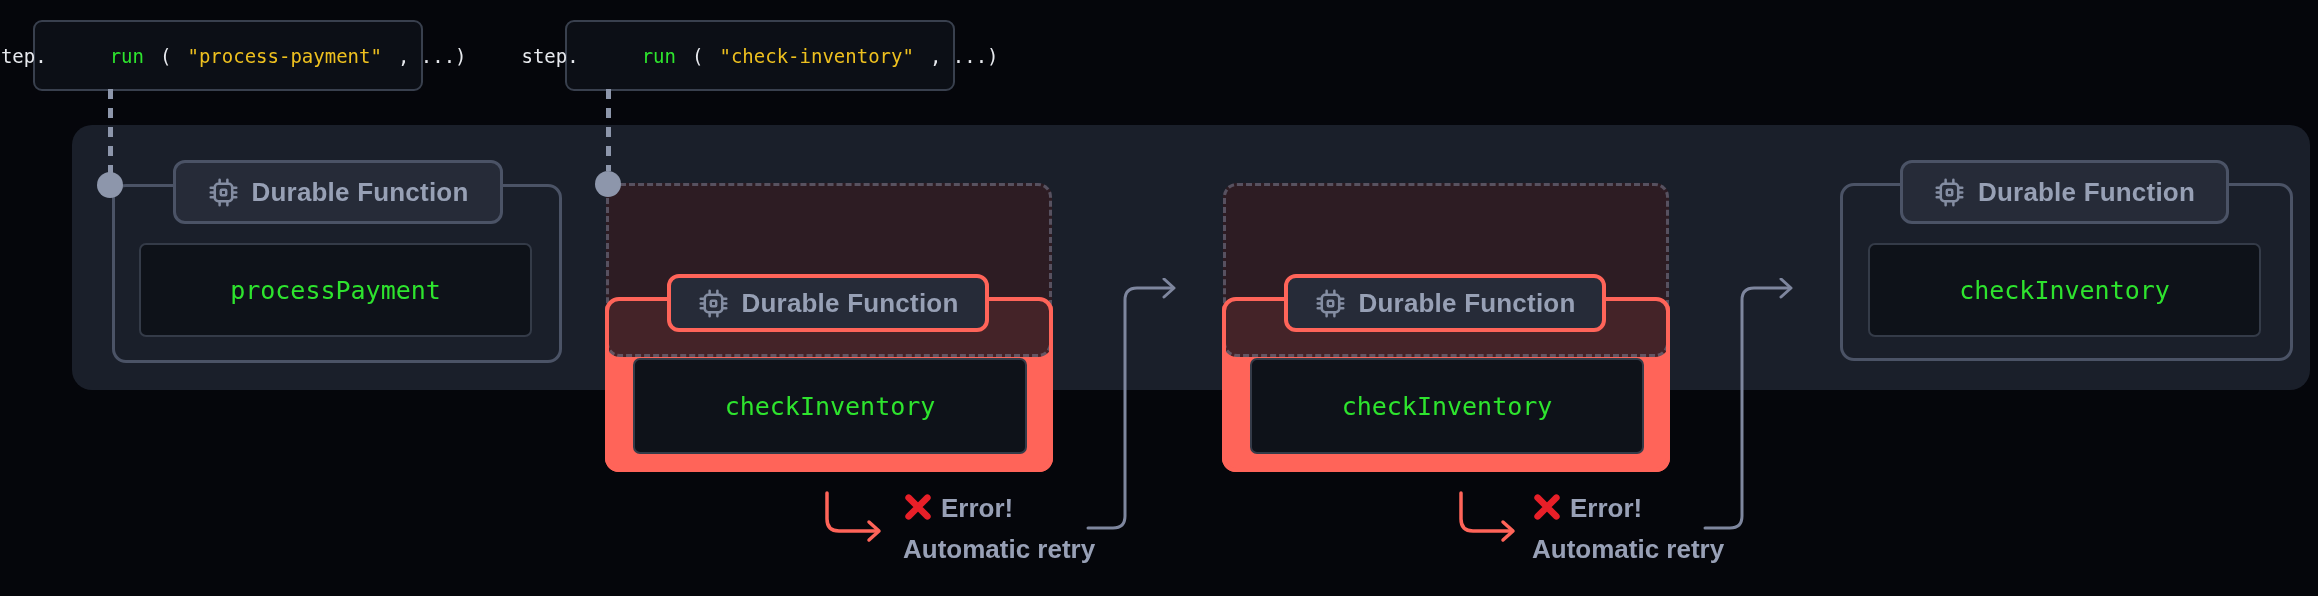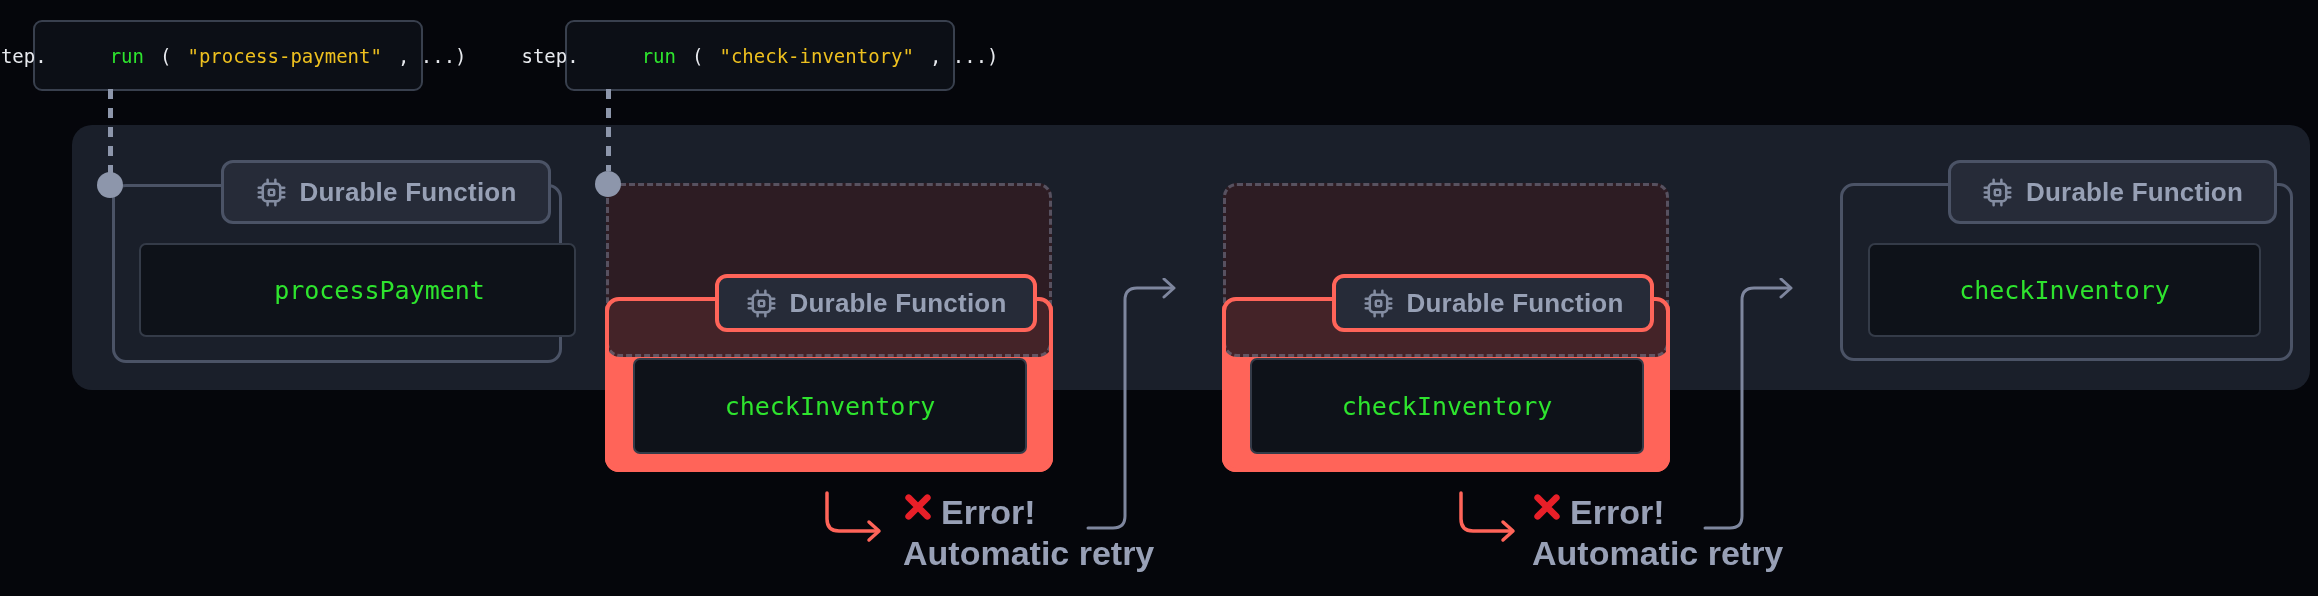--- a/index.html
+++ b/index.html
@@ -19,45 +19,45 @@
            font:19px "DejaVu Sans Mono",monospace;color:var(--code-plain);gap:16px;}
   .tok-fn{color:var(--code-green);margin-left:47px;}
   .tok-str{color:var(--code-gold);}
   
   .vdash{width:5px;background:repeating-linear-gradient(to bottom,var(--connector-gray) 0 10px,transparent 10px 19px);}
   .dot{width:26px;height:26px;border-radius:50%;background:var(--connector-gray);}
   
   .panel{background:var(--panel-bg);border-radius:20px;}
   .node-outline{border:3px solid var(--gray-border);border-radius:14px;}
   .badge{display:flex;align-items:center;justify-content:center;gap:13px;background:var(--badge-bg);
-         border-radius:12px;font-weight:600;font-size:26px;color:var(--badge-text);letter-spacing:.2px;margin-left:48px;}
+         border-radius:12px;font-weight:600;font-size:26px;color:var(--badge-text);letter-spacing:.2px;}
   .badge-gray{border:3px solid var(--gray-border);}
   .badge-red{border:4px solid var(--accent-red);}
   .chip{width:31px;height:31px;color:var(--icon-gray);flex:0 0 auto;}
   .codebox{display:flex;align-items:center;justify-content:center;background:var(--node-bg);
            border:2px solid var(--node-border);border-radius:7px;
            font:25px "DejaVu Sans Mono",monospace;color:var(--code-green);}
   .redfill{background:var(--accent-red);border-radius:14px;}
   .redborder{border:4px solid var(--accent-red);border-radius:14px;background:transparent;}
   .ghost{border:3px dashed rgba(141,150,171,.45);border-radius:14px;background:rgba(48,28,34,.9);}
   
-  .annot{font-weight:700;font-size:34px;color:var(--muted-lavender);white-space:nowrap;}
+  .annot{font-weight:700;font-size:26px;color:var(--muted-lavender);white-space:nowrap;}
   .arrow-red{stroke:var(--accent-red);stroke-width:3.5;fill:none;stroke-linecap:round;stroke-linejoin:round;}
   .arrow-gray{stroke:var(--arrow-gray);stroke-width:3;fill:none;stroke-linecap:round;stroke-linejoin:round;}
   .xmark{stroke:var(--error-x-red);stroke-width:7;stroke-linecap:round;fill:none;}
 </style>
 </head>
 <body>
 
 <div class="stage">
 
   <div class="abs panel" style="left:72px;top:125px;width:2238px;height:265px;"></div>
 
   <div class="abs node-outline" style="left:112px;top:184px;width:444px;height:173px;"></div>
-  <div class="abs codebox" style="left:139px;top:243px;width:389px;height:90px;padding-left:44px;">
+  <div class="abs codebox" style="left:139px;top:243px;width:389px;height:90px;">
     <span>processPayment</span>
   </div>
   <div class="abs badge badge-gray" style="left:173px;top:160px;width:324px;height:58px;">
     <svg class="chip" viewBox="0 0 32 32">
       <g fill="none" stroke="currentColor" stroke-width="2.6" stroke-linecap="round">
         <rect x="7" y="7" width="18" height="18" rx="3.5"></rect>
         <rect x="13.2" y="13.2" width="5.6" height="5.6" rx="1"></rect>
         <path d="M12 6.5 V2.8 M20 6.5 V2.8 M12 29.2 V25.5 M20 29.2 V25.5 M6.5 11 H2.8 M6.5 16 H2.8 M6.5 21 H2.8 M29.2 11 H25.5 M29.2 16 H25.5 M29.2 21 H25.5"></path>
       </g>
     </svg>

